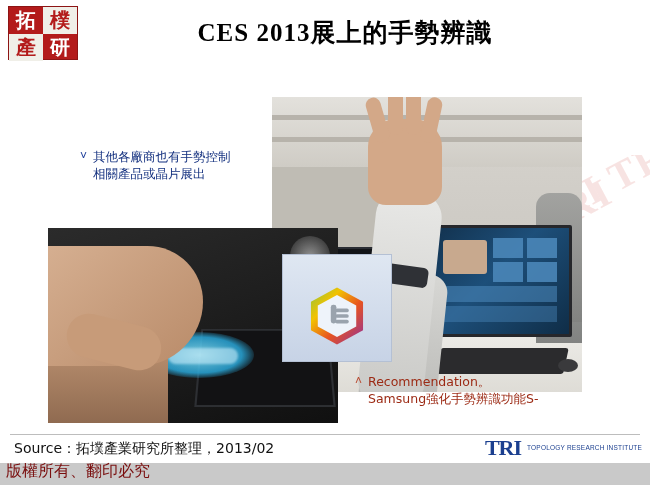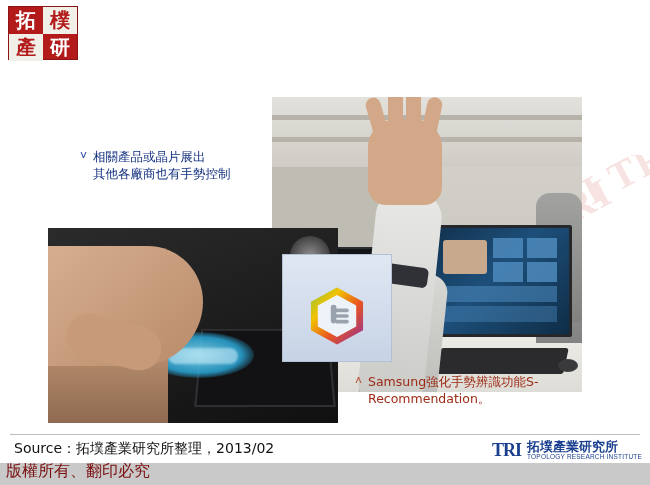--- a/index.html
+++ b/index.html
@@ -159,21 +159,21 @@
     position:absolute;left:6px;bottom:3px;
     font-size:16px;color:#7a0f0f;
     font-family:"DejaVu Sans", sans-serif;
   }
   .tri-logo{
     position:absolute;right:8px;bottom:24px;
     display:flex;align-items:center;
   }
   .tri-mark{
     font-family:"Liberation Serif", serif;
-    font-weight:bold;font-size:18px;color:#1b3f8f;
+    font-weight:bold;font-size:22px;color:#1b3f8f;
     letter-spacing:-1px;
   }
   .tri-names{margin-left:6px;line-height:1.05;}
   .tri-cn{font-size:13px;font-weight:bold;color:#1b3f8f;font-family:"DejaVu Sans", sans-serif;}
   .tri-en{font-size:6.5px;color:#1b3f8f;letter-spacing:.2px;}
   .divider{
     position:absolute;left:10px;right:10px;top:434px;height:1px;background:#bdbdbd;
   }
 </style>
 </head>
@@ -188,20 +188,21 @@
     <div class="wm-line wm4">TRI TRI TRI</div>
   </div>
 
   <div class="logo">
     <span>拓</span>
     <span class="alt">樸</span>
     <span class="alt">產</span>
     <span>研</span>
   </div>
 
+  <div class="title">CES 2013展上的手勢辨識</div>
 
   <div class="photo-top">
     <div class="pt-ceiling"></div>
     <div class="pt-ceil-line" style="top:18px"></div>
     <div class="pt-ceil-line" style="top:40px"></div>
     <div class="pt-wallpanel"></div>
     <div class="pt-darkscreen"></div>
     <div class="pt-blue"></div>
     <div class="pt-desk"></div>
     <div class="pt-person"></div>
@@ -254,44 +255,43 @@
       <rect x="47" y="38" width="22" height="6" rx="3" fill="#9aa3ad"></rect>
       <rect x="47" y="47" width="22" height="6" rx="3" fill="#9aa3ad"></rect>
       <rect x="47" y="56" width="22" height="6" rx="3" fill="#9aa3ad"></rect>
     </svg>
   </div>
 
   <div class="bullet1">
     <div class="bullet-row">
       <div class="bullet-mark">˅</div>
       <div>
+        <div class="bullet-text">其他各廠商也有手勢控制</div>
         <div class="bullet-text">相關產品或晶片展出</div>
-        <div class="bullet-text">其他各廠商也有手勢控制</div>
       </div>
     </div>
   </div>
 
   <div class="bullet2">
     <div class="bullet-row">
       <div class="bullet-mark red">˄</div>
       <div>
+        <div class="bullet-text red">Recommendation。</div>
         <div class="bullet-text red">Samsung強化手勢辨識功能S-</div>
-        <div class="bullet-text red">Recommendation。</div>
       </div>
     </div>
   </div>
 
   <div class="divider"></div>
 
   <div class="source">Source：拓墣產業研究所整理，2013/02</div>
 
   <div class="tri-logo">
     <div class="tri-mark">TRI</div>
     <div class="tri-names">
-      <div class="tri-cn">拓墣產業研究所</div>
       <div class="tri-en">TOPOLOGY RESEARCH INSTITUTE</div>
     </div>
   </div>
 
   <div class="footer-bar"></div>
   <div class="copyright">版權所有、翻印必究</div>
 
 </div>
 
 </body></html>

